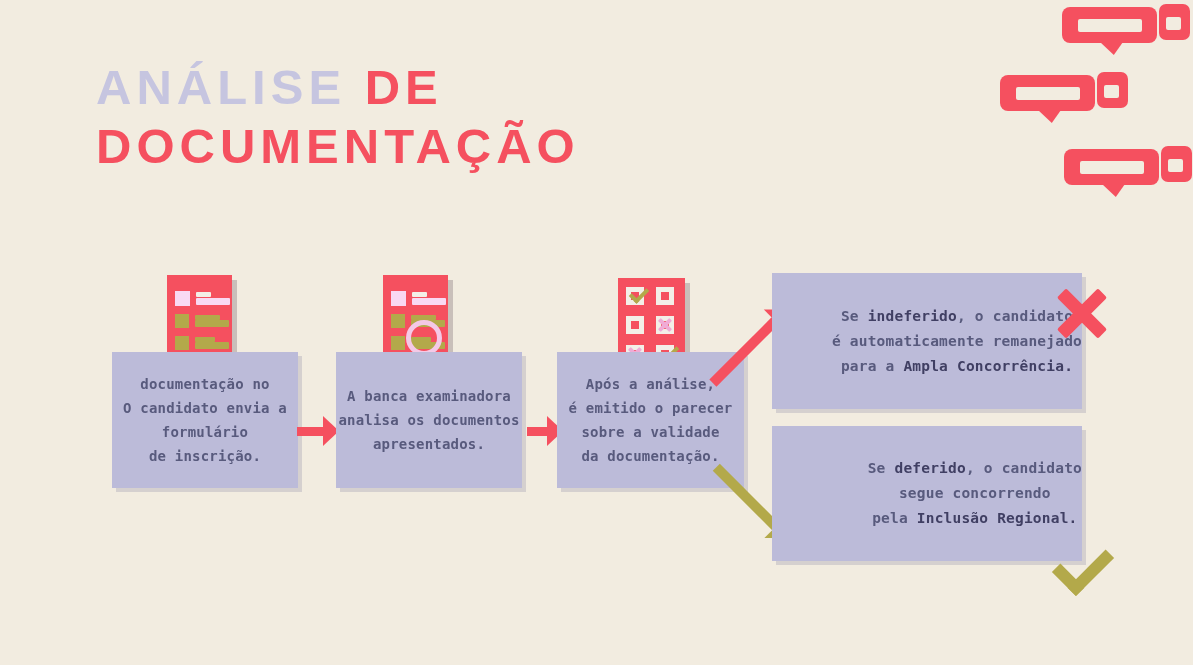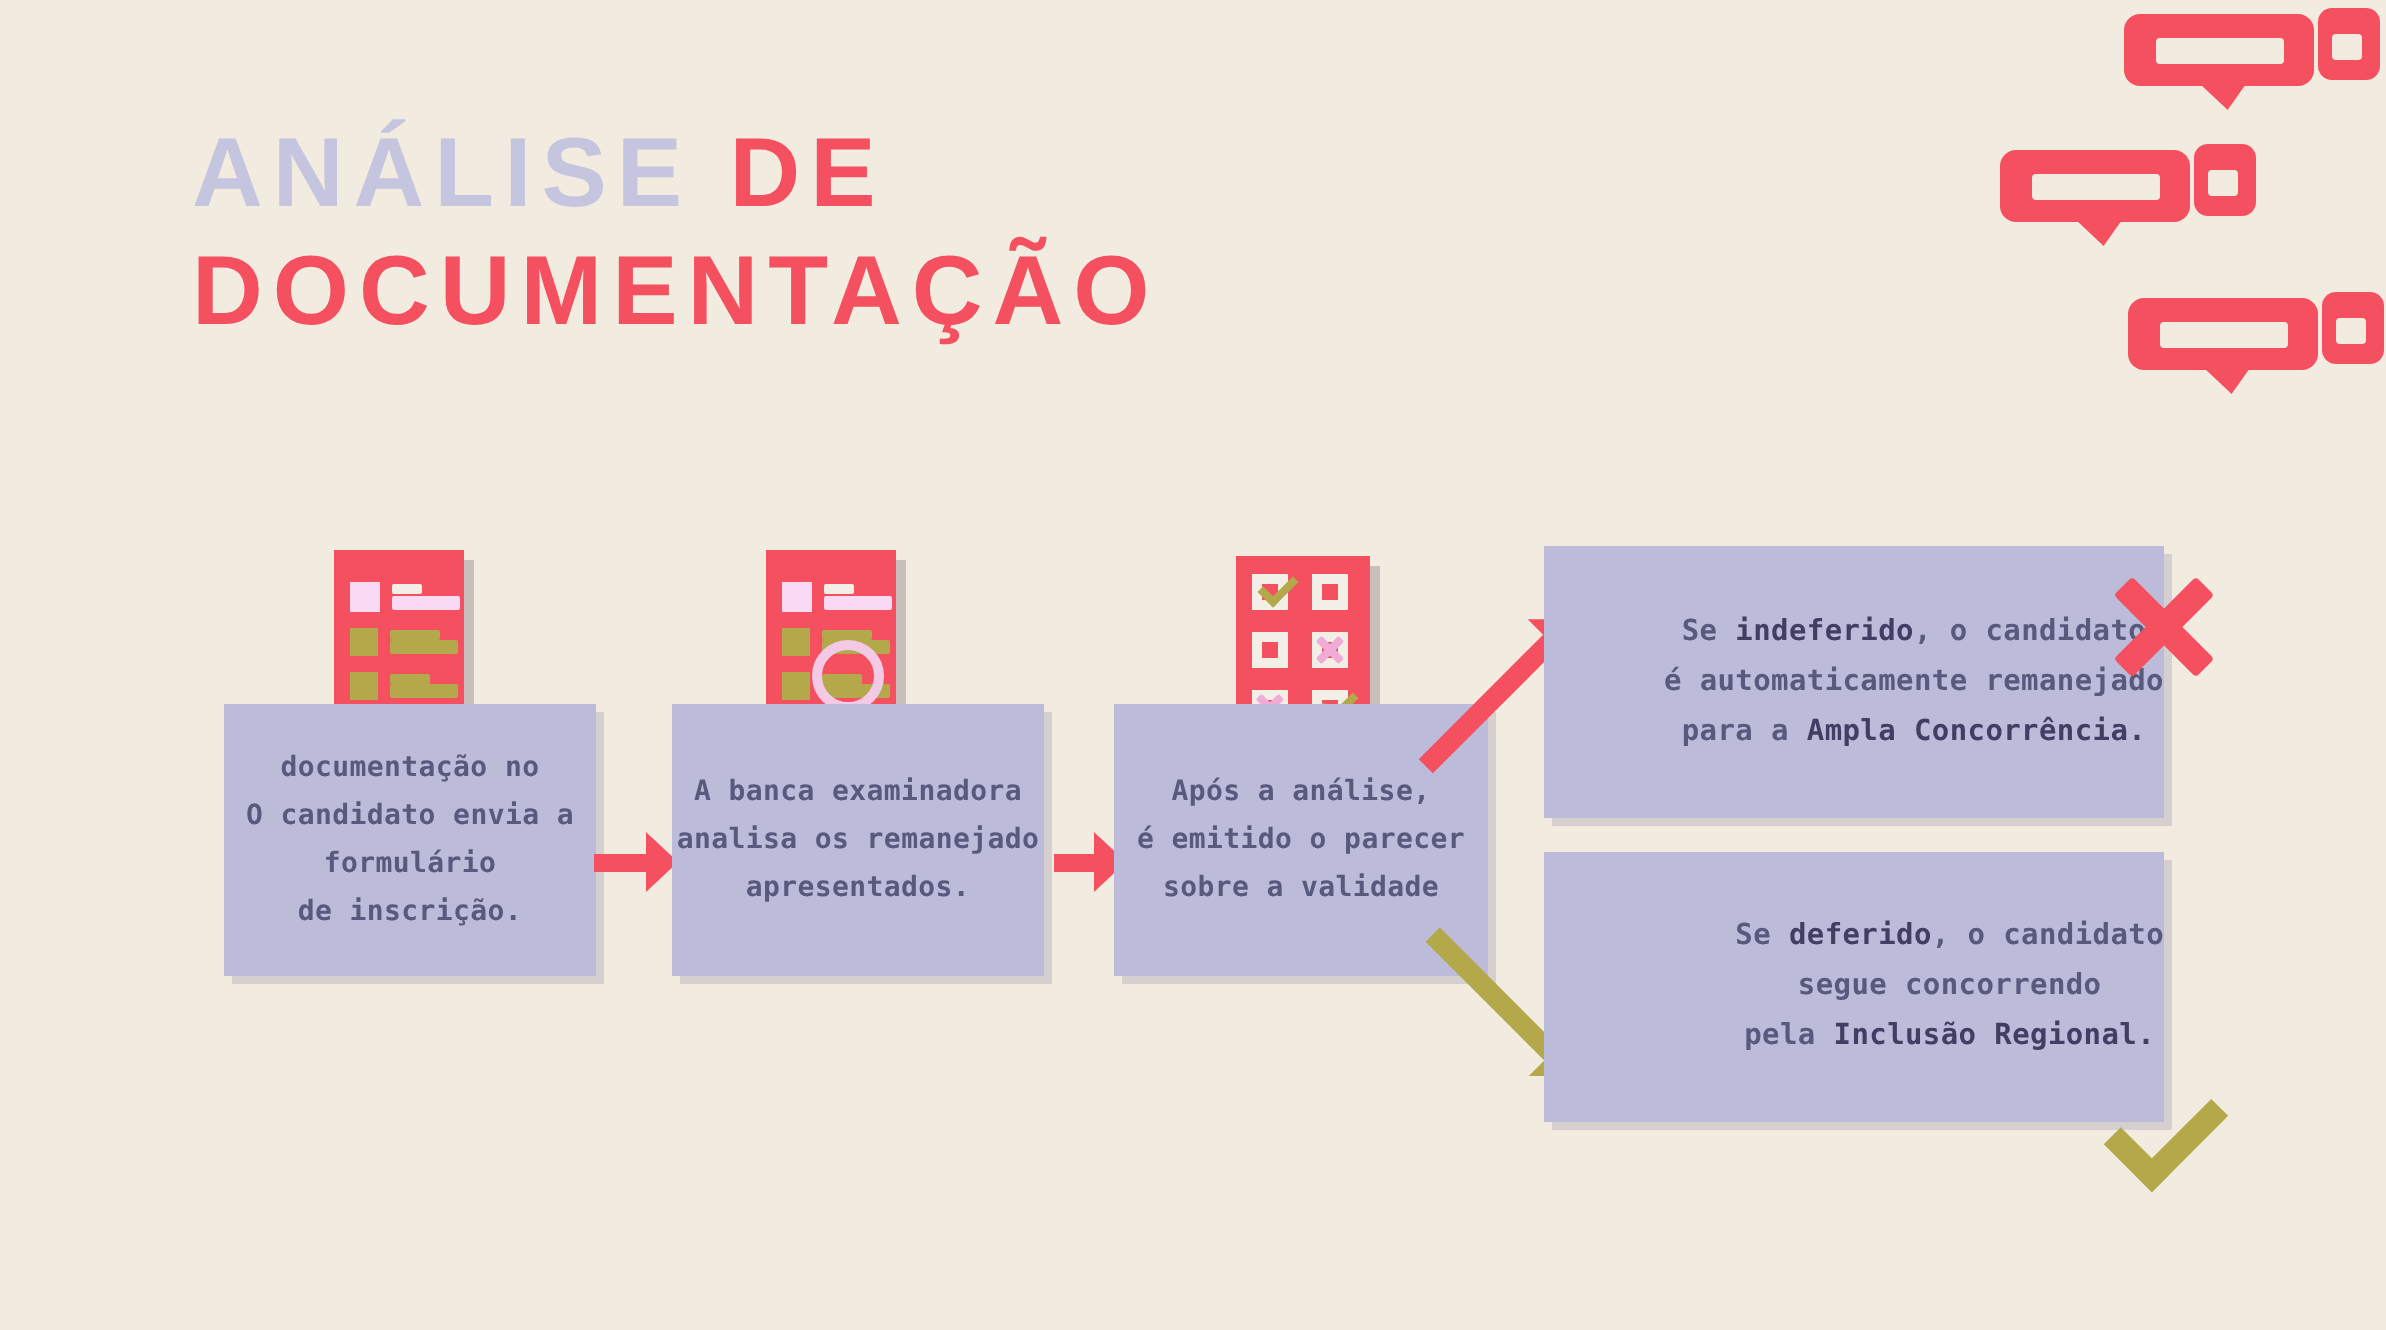--- a/index.html
+++ b/index.html
@@ -198,21 +198,21 @@
         <div class="ln-top c-olive" style="width:20px"></div>
         <div class="ln-bot c-olive" style="width:34px"></div>
       </div>
     </div>
   </div>
   <div class="mag-ring"></div>
   <div class="mag-handle"></div>
   <div class="step-box" style="left:336px">
     <div class="step-text">
       <div>A banca examinadora</div>
-      <div>analisa os remanejado</div>
+      <div>analisa os documentos</div>
       <div>apresentados.</div>
     </div>
   </div>
 
   <div class="h-arrow" style="left:527px;top:427px;width:20px"></div>
 
   <div class="checklist">
     <div class="cbx">
         <div class="cbx-inner"></div>
         <div class="mark-check"></div>
@@ -234,20 +234,21 @@
     <div class="cbx">
         <div class="cbx-inner"></div>
         <div class="mark-check"></div>
       </div>
   </div>
   <div class="step-box" style="left:557px;width:187px">
     <div class="step-text">
       <div>Após a análise,</div>
       <div>é emitido o parecer</div>
       <div>sobre a validade</div>
+      <div>da documentação.</div>
     </div>
   </div>
 
   <div class="diag" style="left:700px;top:347px;width:88px;transform:rotate(-45deg)"></div>
   <div class="diag olive" style="left:704px;top:492px;width:84px;transform:rotate(45deg)"></div>
 
   <div class="outcome-box" style="top:273px">
     <div class="outcome-text">
       <div><span>Se </span><b>indeferido</b><span>, o candidato</span></div>
       <div><span>é automaticamente remanejado</span></div>

